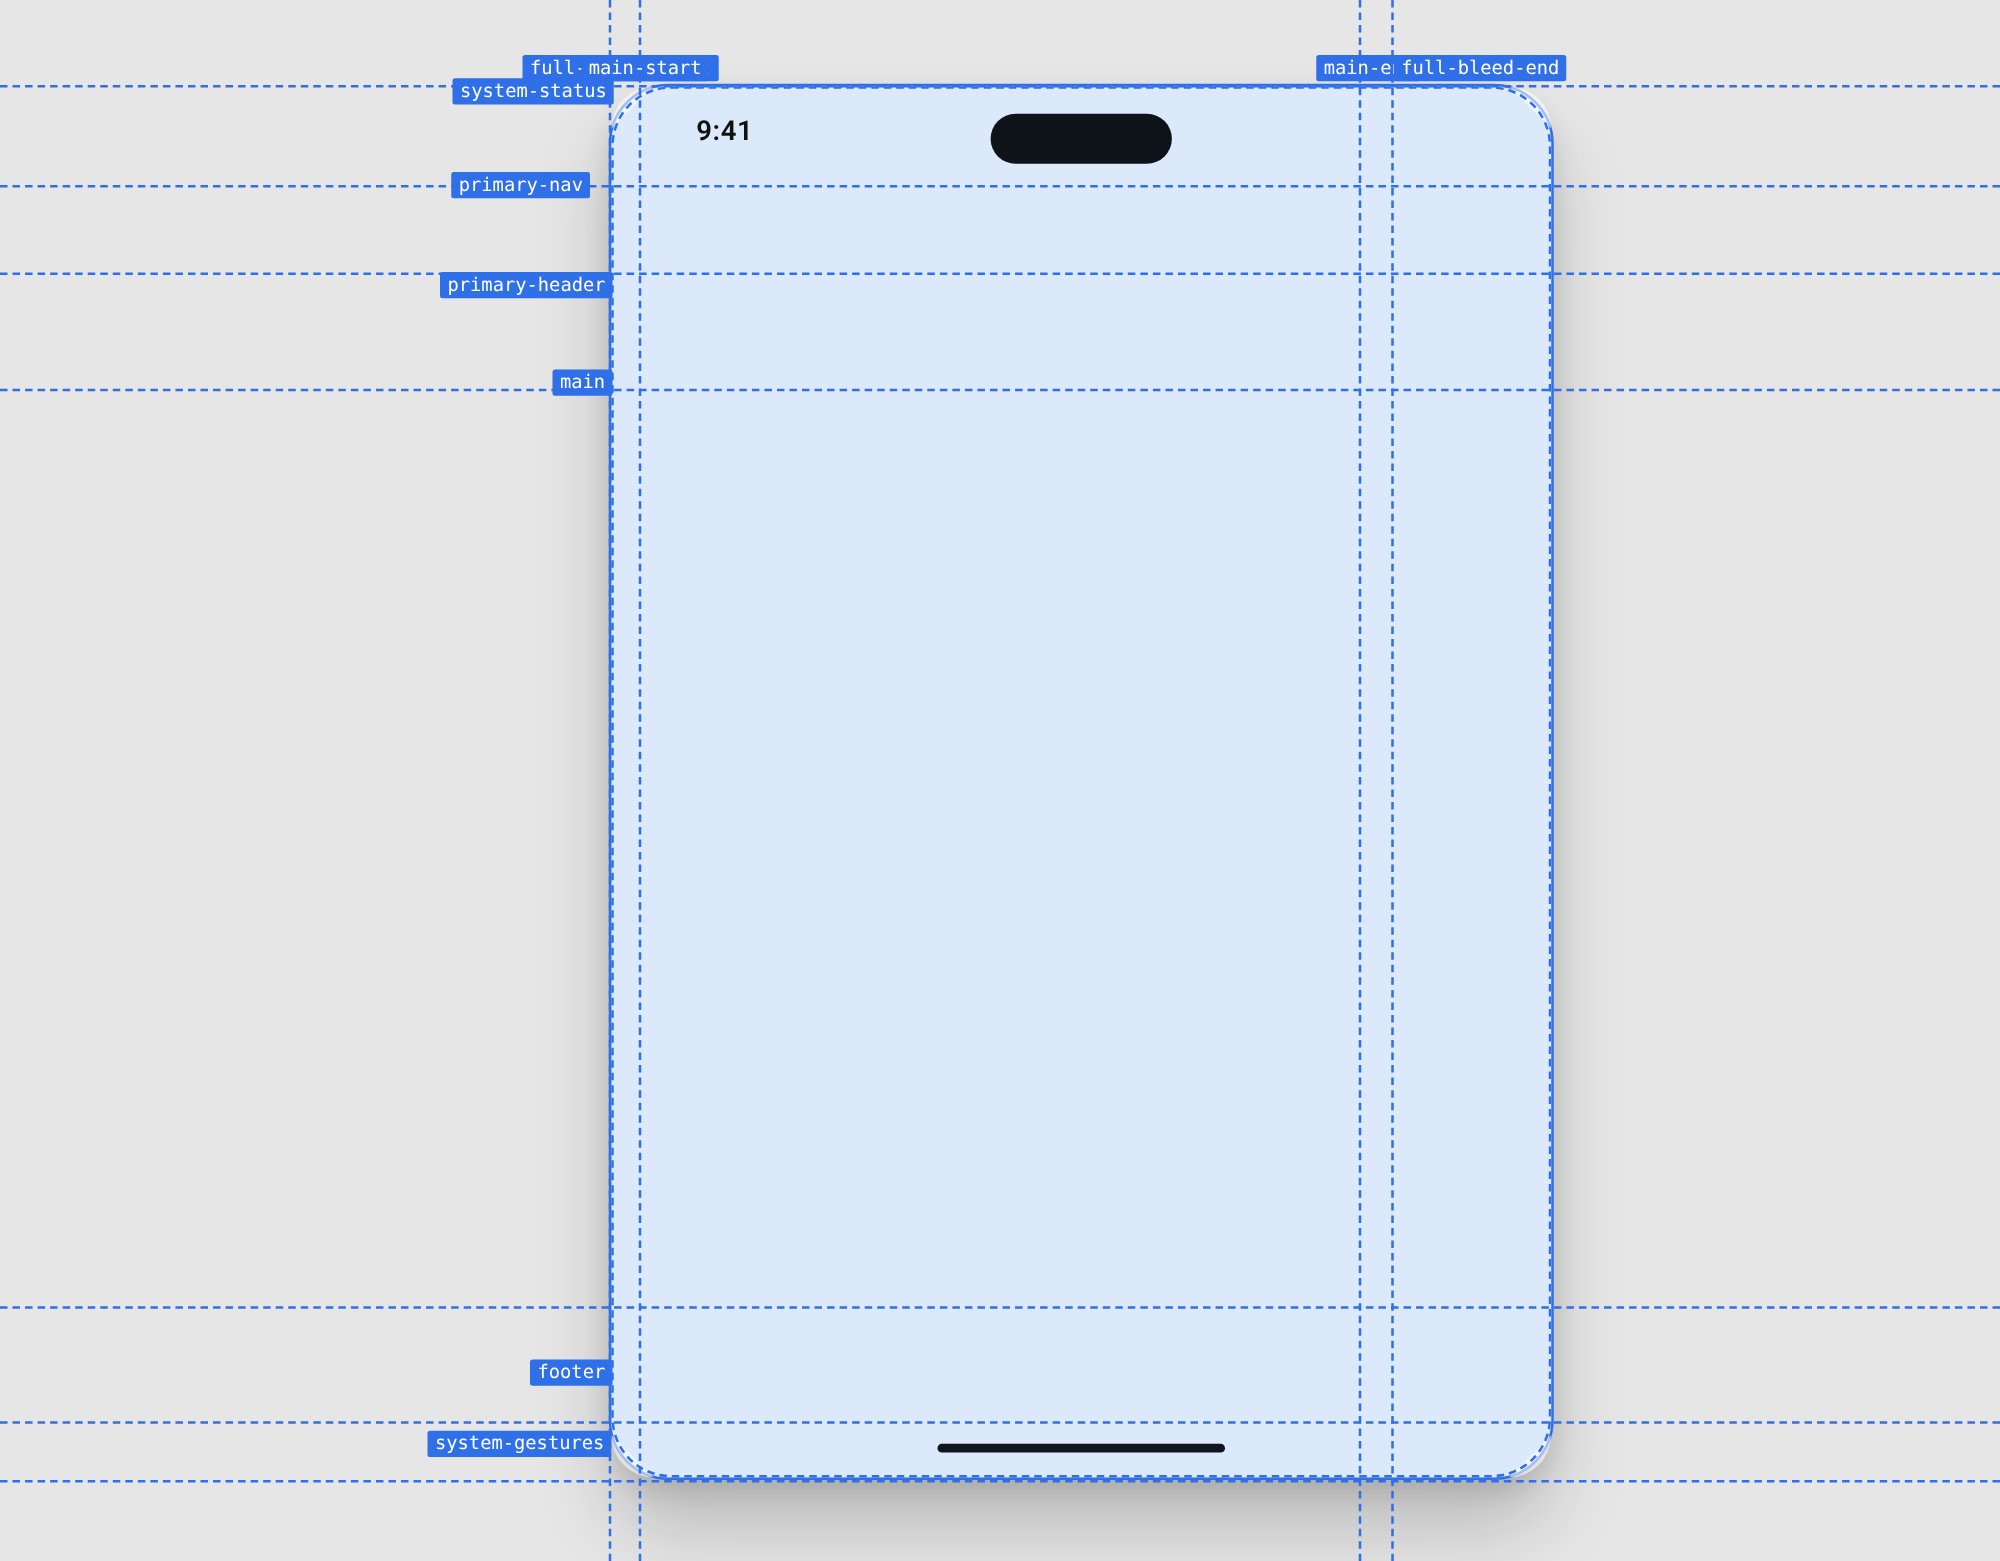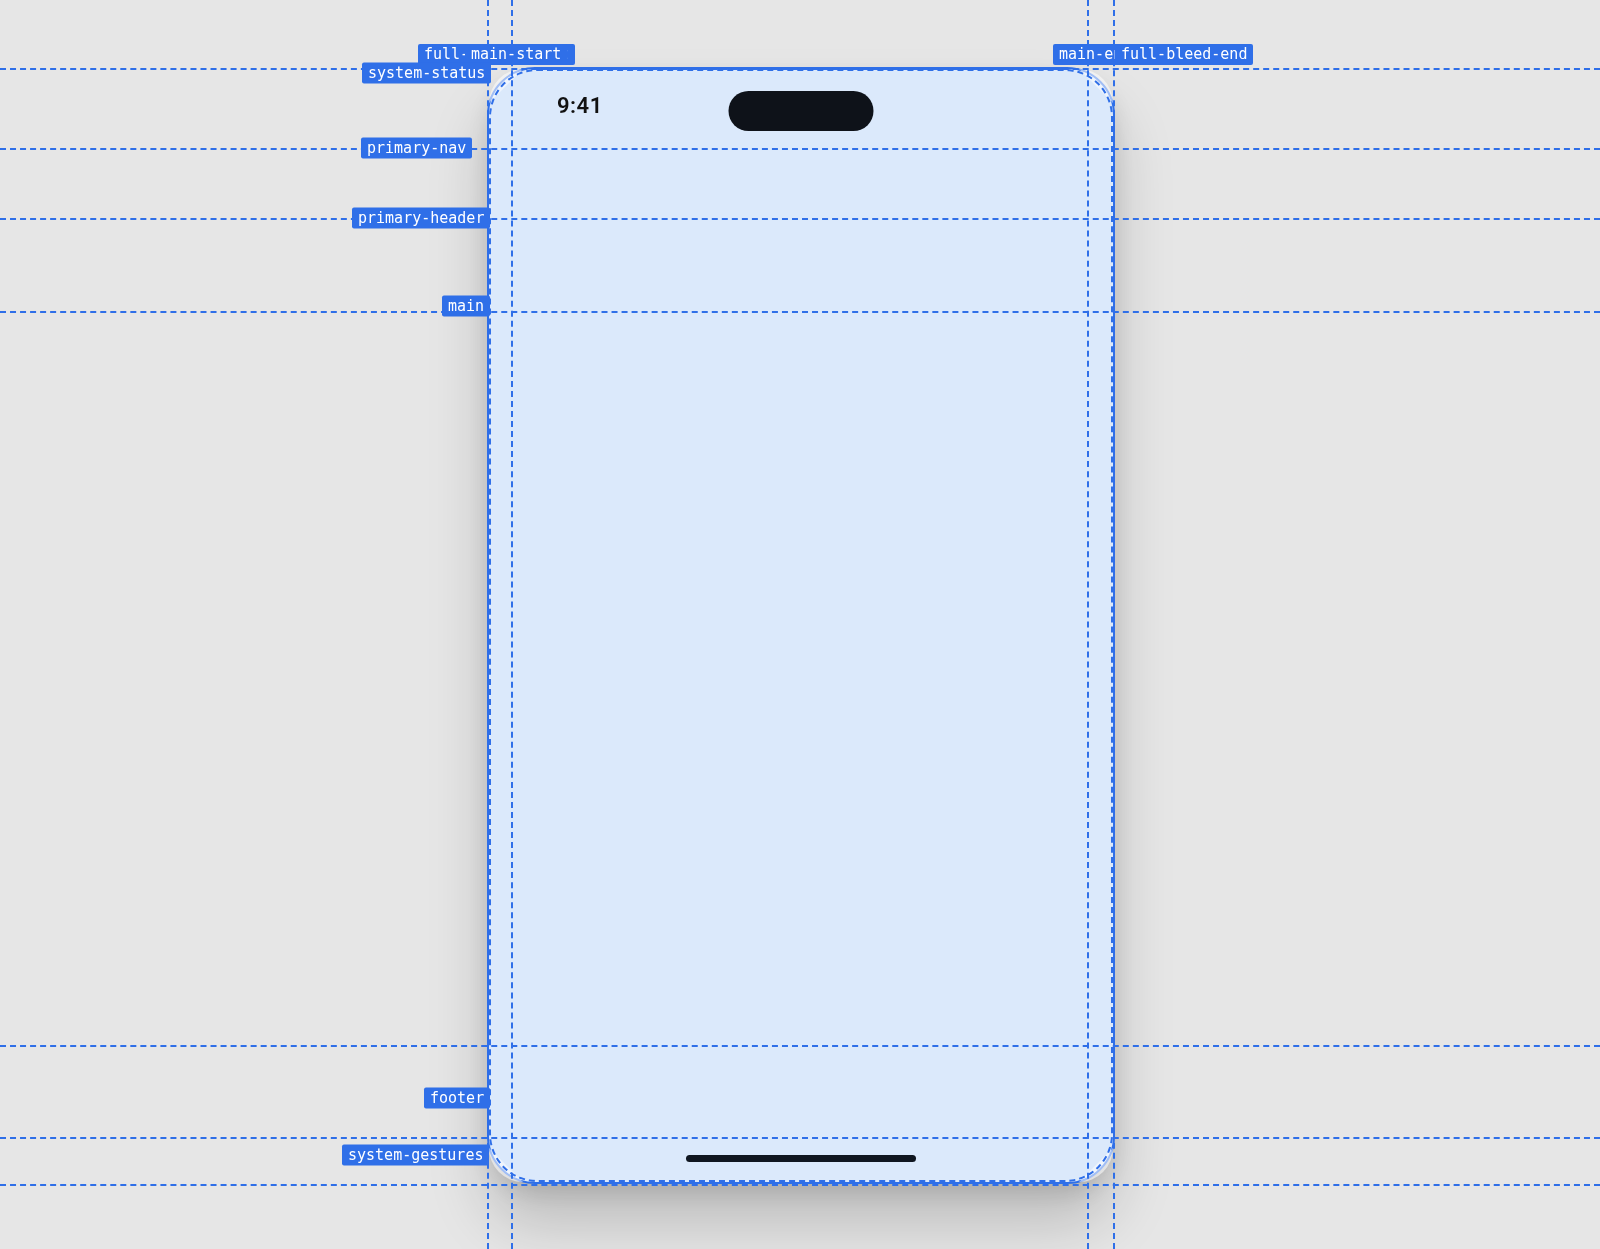--- a/index.html
+++ b/index.html
@@ -20,21 +20,21 @@
     font-family: -apple-system, BlinkMacSystemFont, "Segoe UI", Roboto, Helvetica, Arial, sans-serif;
     position: relative;
     overflow: hidden;
   }
 
   
   .phone {
     position: absolute;
     top: 67px;
     left: 487px;
-    width: 628px;
+    width: 756px;
     height: 1117px;
     background: var(--phone-bg);
     border-radius: var(--phone-radius);
     box-shadow: 0 40px 60px rgba(0,0,0,0.18), 0 10px 20px rgba(0,0,0,0.10);
     border: 2px solid var(--guide-blue);
     text-align: center;
   }
   .phone-inner-border {
     position: absolute;
     inset: 0;
@@ -143,16 +143,16 @@
 <div class="hline" style="top:1137px"></div>
 <div class="hline" style="top:1184px"></div>
 
 <div class="guide-label vtop" style="left:418px;top:44px">full-bleed-start</div>
 <div class="guide-label vtop" style="left:465px;top:44px">main-start</div>
 <div class="guide-label vtop" style="left:1053px;top:44px">main-end</div>
 <div class="guide-label vtop" style="left:1115px;top:44px">full-bleed-end</div>
 
 <div class="guide-label" style="left:362px;top:73px">system-status</div>
 <div class="guide-label" style="left:361px;top:148px">primary-nav</div>
-<div class="guide-label" style="left:352px;top:218px">primary-header</div>
+<div class="guide-label" style="left:352px;top:228px">primary-header</div>
 <div class="guide-label" style="left:442px;top:306px">main</div>
 <div class="guide-label" style="left:424px;top:1098px">footer</div>
 <div class="guide-label" style="left:342px;top:1155px">system-gestures</div>
 
 </body></html>

